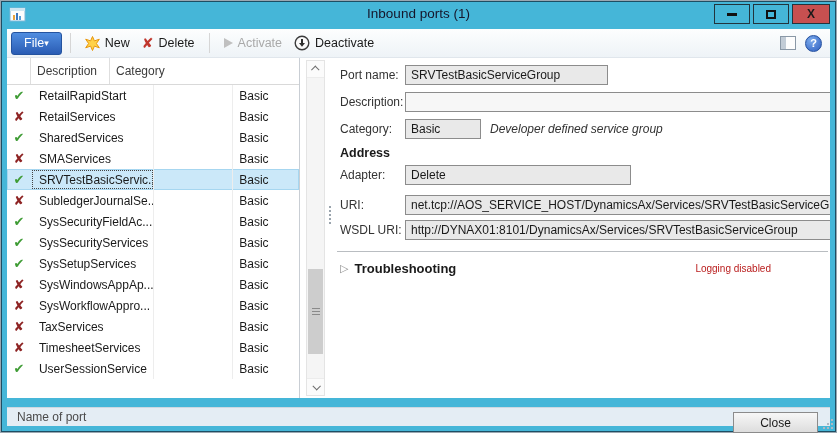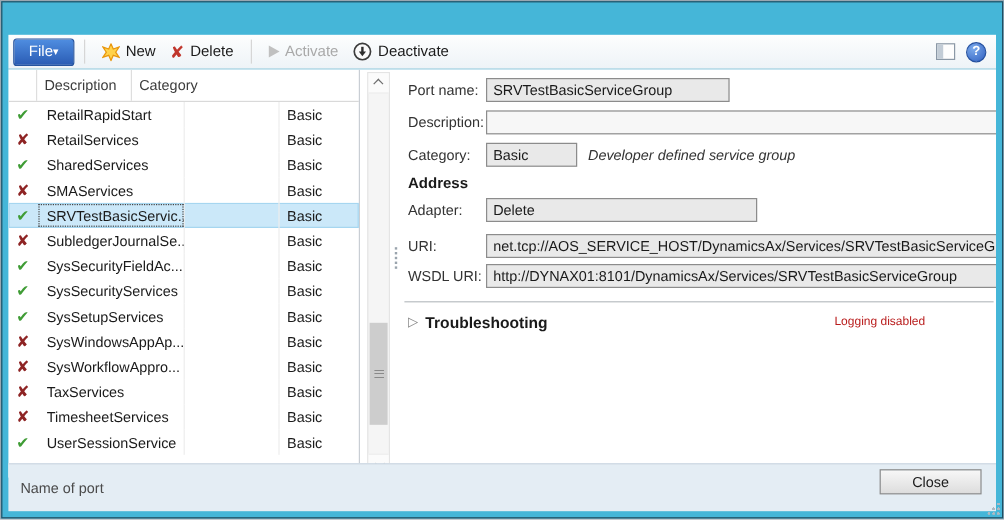--- a/index.html
+++ b/index.html
@@ -81,38 +81,59 @@
   .cat-note{font-style:italic;color:#333;margin-left:9px;}
   .sect{position:absolute;left:5px;top:88px;font-weight:bold;font-size:12.5px;color:#1a1a1a;}
   .cfg-btn{position:absolute;right:0;width:183px;height:24px;background:linear-gradient(#f3f3f3,#e6e6e6);
            border:1px solid #b4b4b4;color:#9a9a9a;font-size:12.5px;font-family:inherit;}
   .dsep{position:absolute;top:193px;left:2px;right:2px;border-top:1px solid #b9bdc1;}
   .trow{position:absolute;top:199px;left:5px;right:4px;height:22px;display:flex;align-items:center;}
   .expander{color:#8a8a8a;font-size:11px;}
   .ts-label{font-weight:bold;font-size:13px;margin-left:6px;}
   .ts-status{position:absolute;right:55px;font-size:10px;color:#b91c1c;}
   
-  .statusbar{position:absolute;left:5px;right:5px;bottom:5px;height:40px;background:#e4edf4;
+  .statusbar{position:absolute;left:5px;right:5px;bottom:5px;height:19px;background:#e4edf4;
              border-top:1px solid #cdd8e1;display:flex;align-items:center;padding:0 10px;color:#4a4a4a;}
   .close-btn{position:absolute;right:12px;top:4px;width:85px;height:21px;background:linear-gradient(#f7f7f7,#dddddd);
              border:1px solid #8b8b8b;font-size:12px;color:#1a1a1a;font-family:inherit;}
   .grip{position:absolute;right:1px;bottom:2px;width:11px;height:11px;
         background:
           radial-gradient(circle 1.2px at 9px 2px,#aeb9c2 98%,transparent),
           radial-gradient(circle 1.2px at 9px 6px,#aeb9c2 98%,transparent),
           radial-gradient(circle 1.2px at 9px 10px,#aeb9c2 98%,transparent),
           radial-gradient(circle 1.2px at 5px 6px,#aeb9c2 98%,transparent),
           radial-gradient(circle 1.2px at 5px 10px,#aeb9c2 98%,transparent),
           radial-gradient(circle 1.2px at 1px 10px,#aeb9c2 98%,transparent);}
 </style>
 </head>
 <body>
 
 <div class="window">
 
+  <div class="titlebar">
+    <span class="app-icon">
+      <svg width="18" height="16" viewBox="0 0 18 16">
+        <rect x="1" y="1" width="15" height="13" fill="#fdfdfd" stroke="#7ab7d8"></rect>
+        <rect x="1" y="1" width="15" height="3" fill="#cfe6f2"></rect>
+        <rect x="4" y="8" width="2" height="5" fill="#e8a33d"></rect>
+        <rect x="7" y="6" width="2" height="7" fill="#3c78c0"></rect>
+        <rect x="10" y="9" width="2" height="4" fill="#5aa0d8"></rect>
+      </svg>
+    </span>
+    <span class="title">Inbound ports (1)</span>
+    <span class="win-controls">
+      <span class="wbtn">
+          <i class="minbar"></i>
+        </span>
+      <span class="wbtn">
+          <i class="maxbox"></i>
+        </span>
+      <span class="wbtn close">X</span>
+    </span>
+  </div>
 
   <div class="toolbar">
     <button class="file-btn">
       <span>File</span>
       <span class="caret">▾</span>
     </button>
     <span class="tb-sep"></span>
     <button class="tb-btn">
       <svg width="15" height="15" viewBox="0 0 15 15">
         <polygon points="7.5,0.5 9.4,4.9 14.3,3.2 11.4,7.5 14.3,11.8 9.4,10.1 7.5,14.5 5.6,10.1 0.7,11.8 3.6,7.5 0.7,3.2 5.6,4.9" fill="#ffd24a" stroke="#e8960c" stroke-width="1"></polygon>

